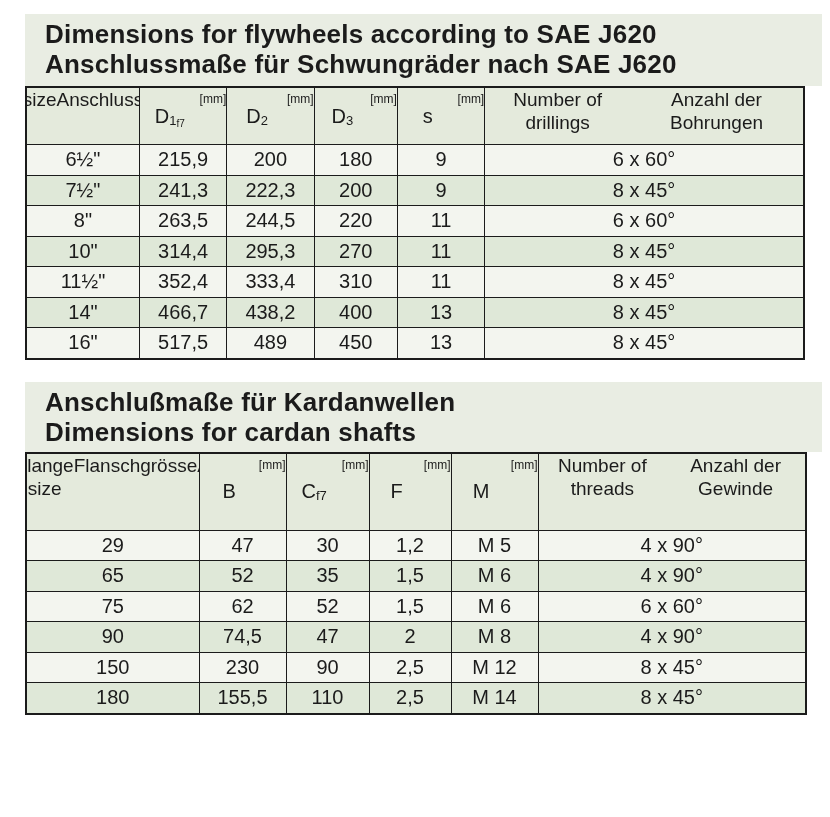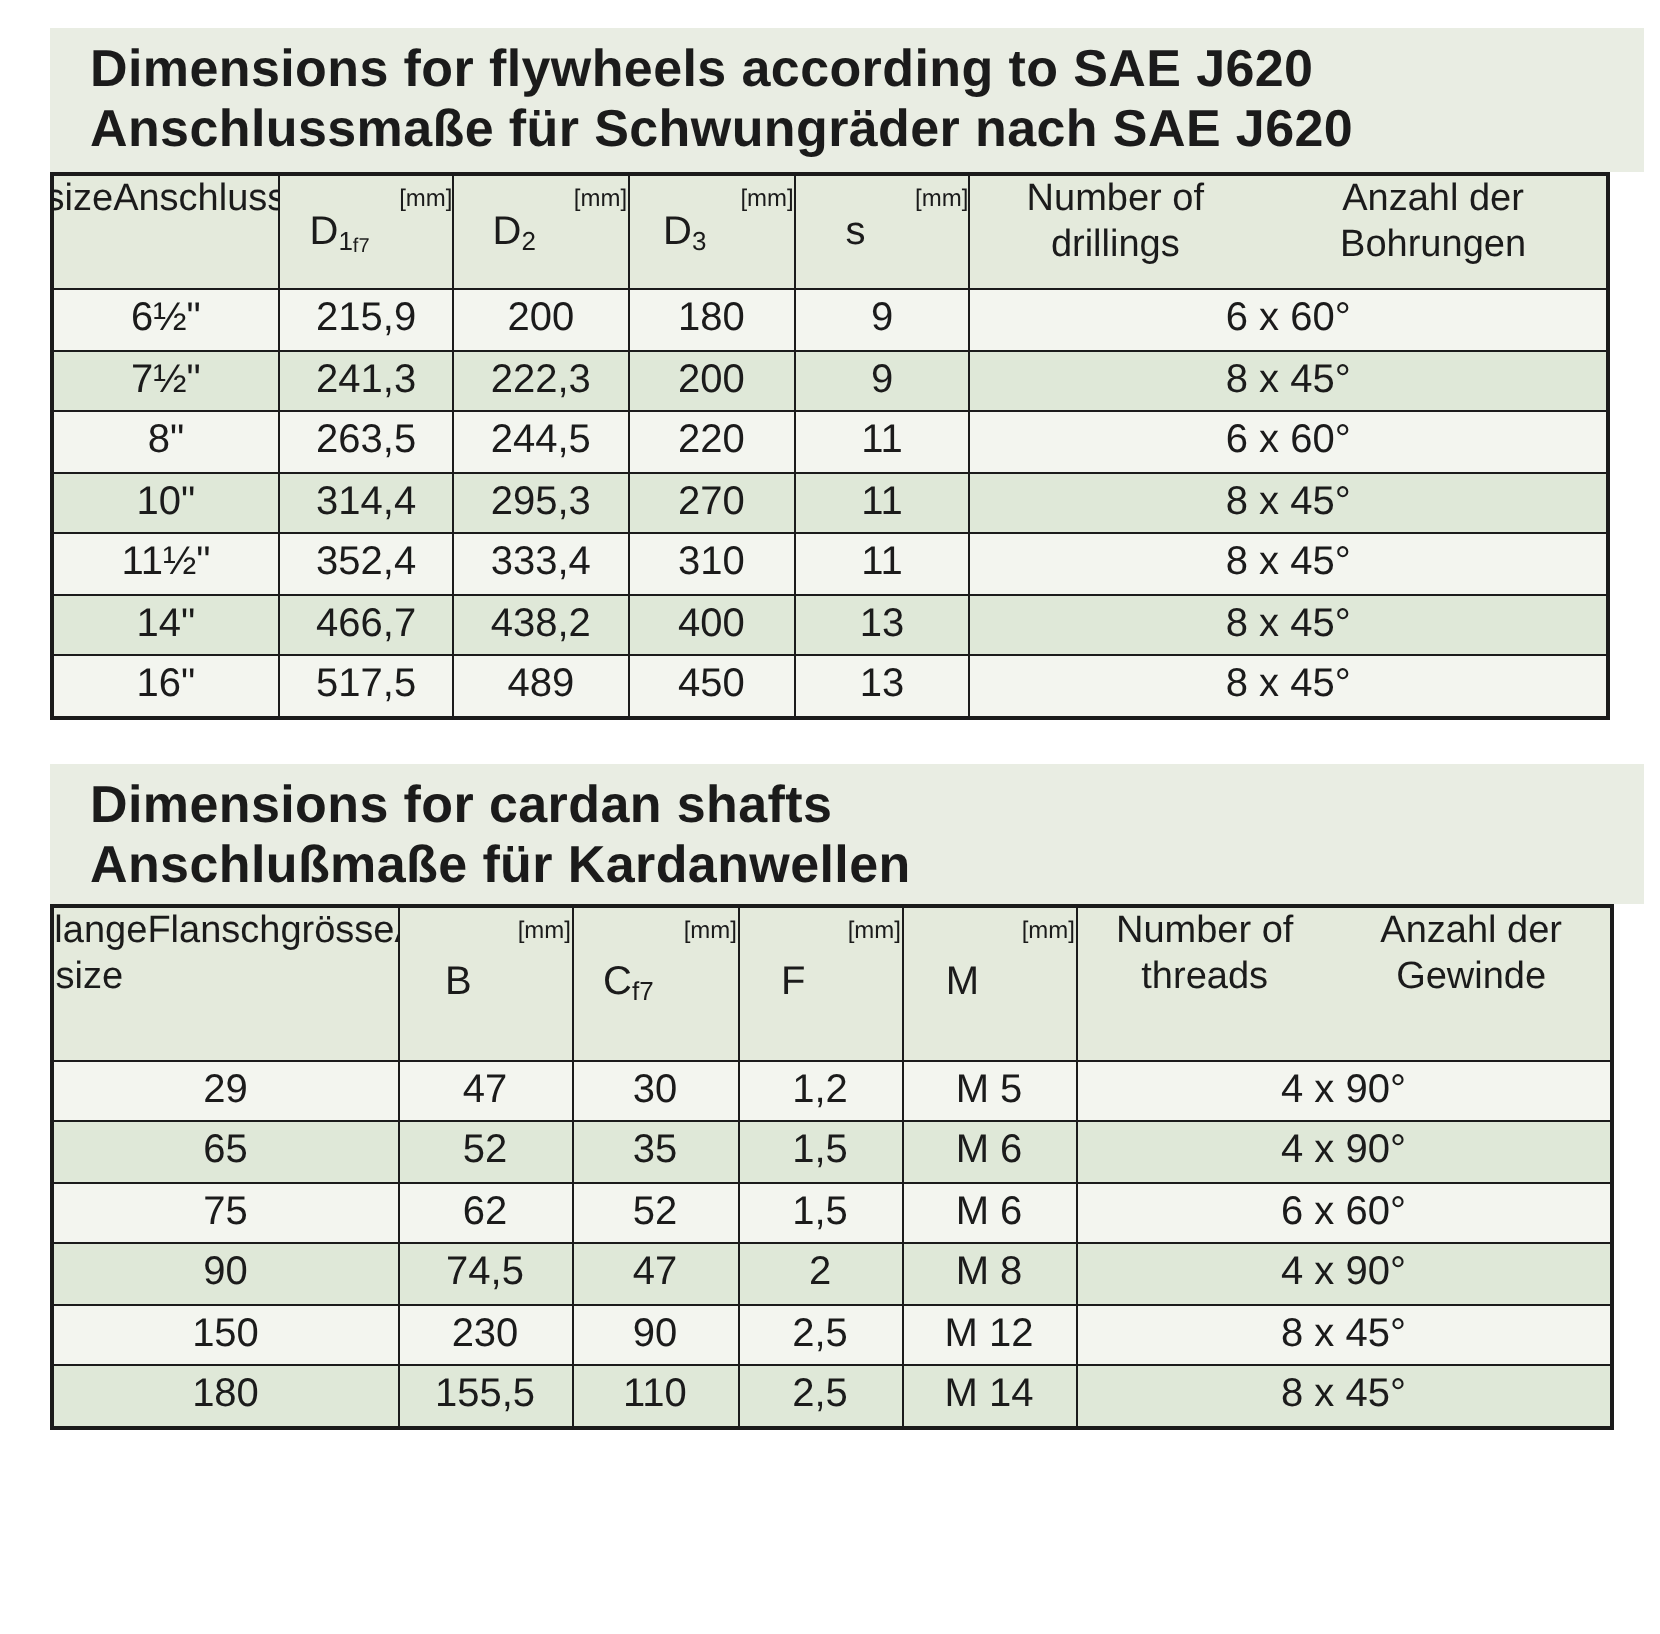--- a/index.html
+++ b/index.html
@@ -183,22 +183,22 @@
             <td>450</td>
             <td>13</td>
             <td>8 x 45°</td>
           </tr>
         </tbody>
     </table>
   </section>
 
   <section>
     <header class="title-block second">
+      <div class="title-line">Anschlußmaße für Kardanwellen</div>
       <div class="title-line">Dimensions for cardan shafts</div>
-      <div class="title-line">Anschlußmaße für Kardanwellen</div>
     </header>
 
     <table class="spec-table t2">
       <colgroup>
         <col style="width:173px">
           <col style="width:87px">
           <col style="width:83px">
         <col style="width:82px">
           <col style="width:87px">
           <col style="width:268px">

